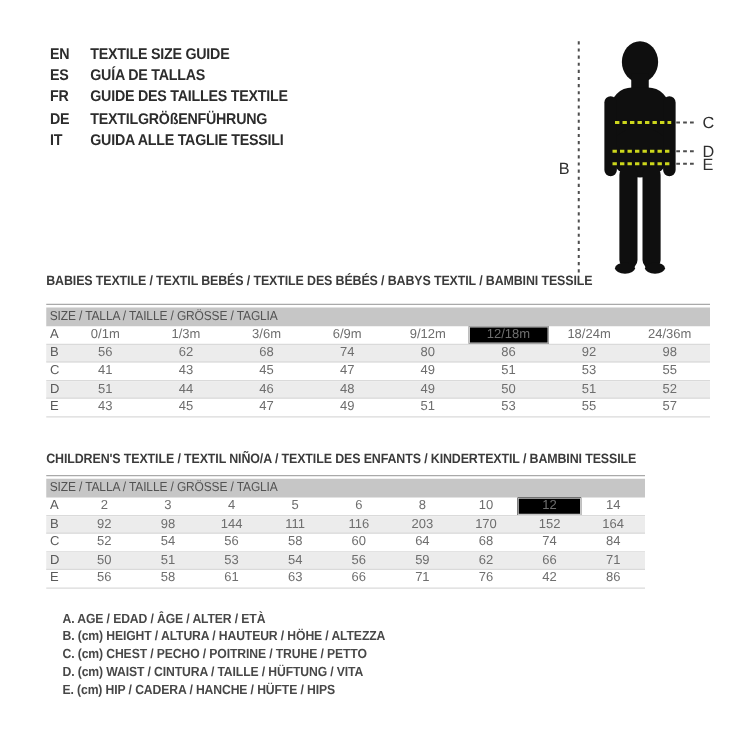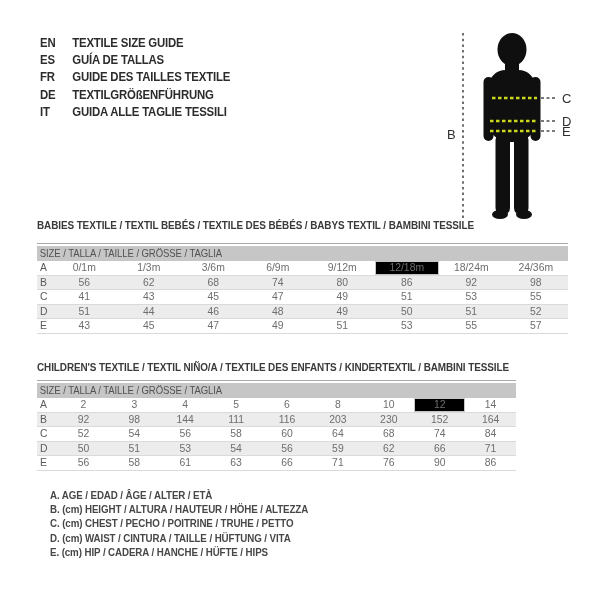--- a/index.html
+++ b/index.html
@@ -183,21 +183,21 @@
         <span class="cell">14</span>
       </div>
       <div class="trow stripe">
         <span class="rlabel">B</span>
         <span class="cell">92</span>
         <span class="cell">98</span>
         <span class="cell">144</span>
         <span class="cell">111</span>
         <span class="cell">116</span>
         <span class="cell">203</span>
-        <span class="cell">230</span>
+        <span class="cell">170</span>
         <span class="cell">152</span>
         <span class="cell">164</span>
       </div>
       <div class="trow">
         <span class="rlabel">C</span>
         <span class="cell">52</span>
         <span class="cell">54</span>
         <span class="cell">56</span>
         <span class="cell">58</span>
         <span class="cell">60</span>
@@ -220,21 +220,21 @@
       </div>
       <div class="trow">
         <span class="rlabel">E</span>
         <span class="cell">56</span>
         <span class="cell">58</span>
         <span class="cell">61</span>
         <span class="cell">63</span>
         <span class="cell">66</span>
         <span class="cell">71</span>
         <span class="cell">76</span>
-        <span class="cell">90</span>
+        <span class="cell">42</span>
         <span class="cell">86</span>
       </div>
     </div>
 
   <section class="legend">
       <div class="legend-item">A. AGE / EDAD / ÂGE / ALTER / ETÀ</div>
       <div class="legend-item">B. (cm) HEIGHT / ALTURA / HAUTEUR / HÖHE / ALTEZZA</div>
       <div class="legend-item">C. (cm) CHEST / PECHO / POITRINE / TRUHE / PETTO</div>
       <div class="legend-item">D. (cm) WAIST / CINTURA / TAILLE / HÜFTUNG / VITA</div>
       <div class="legend-item">E. (cm) HIP / CADERA / HANCHE / HÜFTE / HIPS</div>

